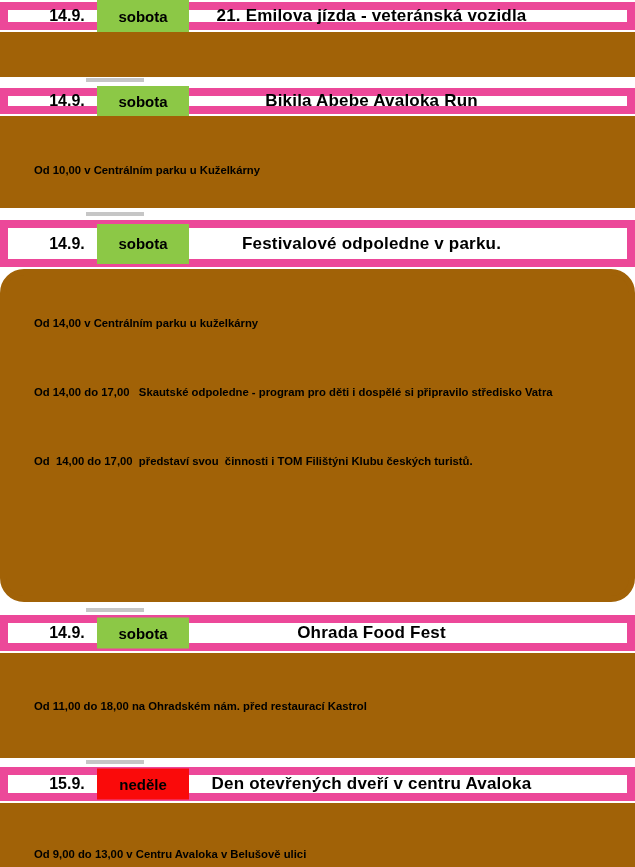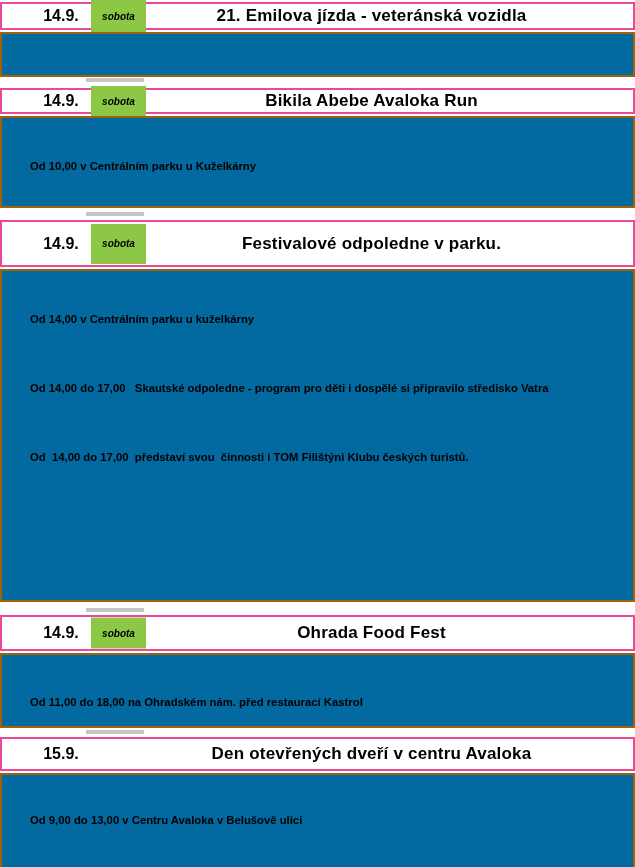--- a/index.html
+++ b/index.html
@@ -8,72 +8,71 @@
     background: #ffffff;
     font-family: "Liberation Sans", sans-serif;
     font-weight: bold;
     color: #000;
     overflow: hidden;
   }
   .page { padding-top: 2px; }
 
   .hdr {
     position: relative;
-    border: 2px solid #ec4899;
+    border: 8px solid #ec4899;
     box-sizing: border-box;
     background: #fff;
   }
   .date {
     position: absolute; left: 34px; top: 50%;
     transform: translateY(-50%);
     width: 50px; text-align: center;
     font-size: 16px;
   }
   .daybox {
     position: absolute; left: 89px; top: 50%;
     transform: translateY(-50%);
-    width: 55px;
+    width: 92px;
     display: flex; align-items: center; justify-content: center;
-    font-size: 10px;
+    font-size: 15px;
     z-index: 2;
-    font-style: italic;
   }
   .title {
     position: absolute; left: 108px; right: 0; top: 50%;
     transform: translateY(-50%);
     text-align: center;
     font-size: 17px;
     letter-spacing: 0.2px;
   }
 
   .bod {
-    border: 2px solid #a16207;
+    border: 6px solid #a16207;
     box-sizing: border-box;
     margin-top: 2px;
     padding: 8px 30px 0 28px;
     font-size: 11.3px;
     line-height: 16px;
     white-space: pre-wrap;
     overflow: hidden;
-    background: #0369a1;
+    background: #a16207;
   }
   .bod p { margin: 0 0 14px 0; }
 
   
   .hdr1 { height: 28px; } .day1 { height: 32px; }
   .hdr2 { height: 26px; } .day2 { height: 30px; }
   .hdr3 { height: 47px; } .day3 { height: 40px; }
   .hdr4 { height: 36px; } .day4 { height: 31px; }
   .hdr5 { height: 34px; } .day5 { height: 31px; }
 
   .bod1 { height: 45px; }
   .bod2 { height: 92px; }
-  .bod3 { height: 333px; }
+  .bod3 { height: 333px; border-radius: 24px; }
   .bod3 p { margin-bottom: 21px; }
-  .bod4 { height: 75px; padding-top: 7px; }
+  .bod4 { height: 105px; padding-top: 7px; }
   .bod4 p { margin-bottom: 16px; }
   .bod5 { height: 101px; padding-top: 5px; }
   .bod5 p { margin-bottom: 13px; }
 
   .gap { position: relative; }
   .g1 { height: 11px; }
   .g2 { height: 12px; }
   .g3 { height: 13px; }
   .g4 { height: 9px; }
   .artifact {
@@ -151,20 +150,21 @@
       
     </div>
   </div>
   <div class="gap g4">
     <div class="artifact"></div>
   </div>
 
   <div class="section">
     <div class="hdr hdr5">
       <div class="date">15.9.</div>
+      <div class="daybox day5" style="background-color: rgb(250, 10, 10);">neděle</div>
       <div class="title">Den otevřených dveří v centru Avaloka</div>
     </div>
     <div class="bod bod5">
       <p>Od 9,00 do 13,00 v Centru Avaloka v Belušově ulici</p>
       
     </div>
   </div>
 
 </div>
 

